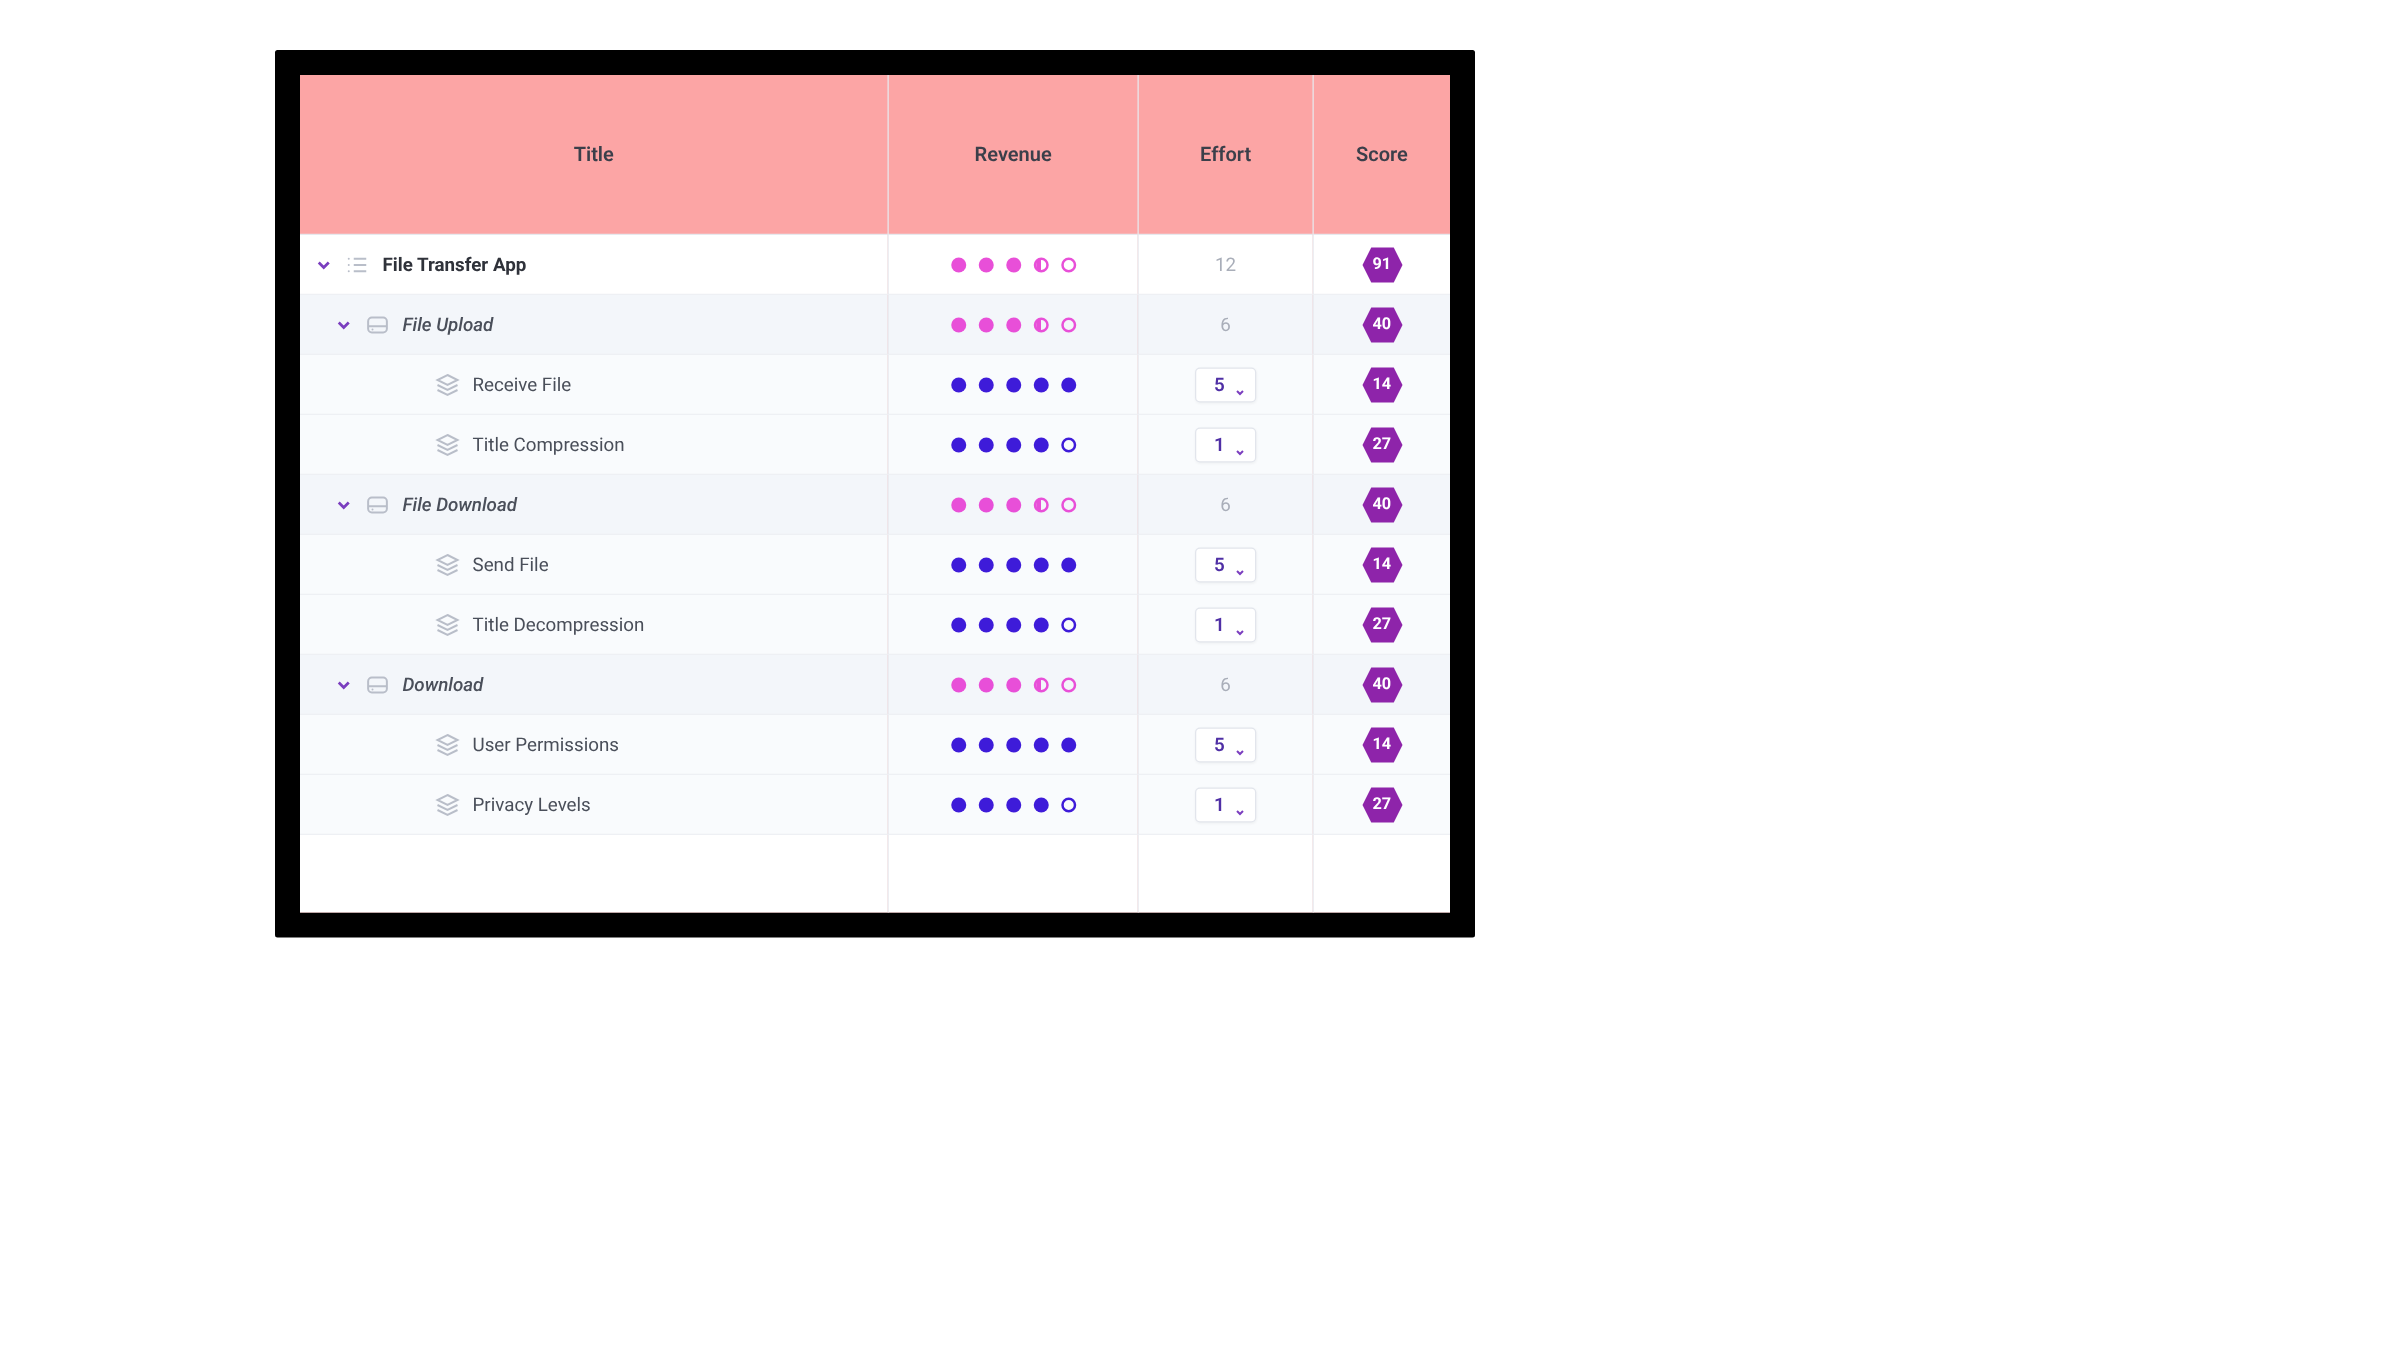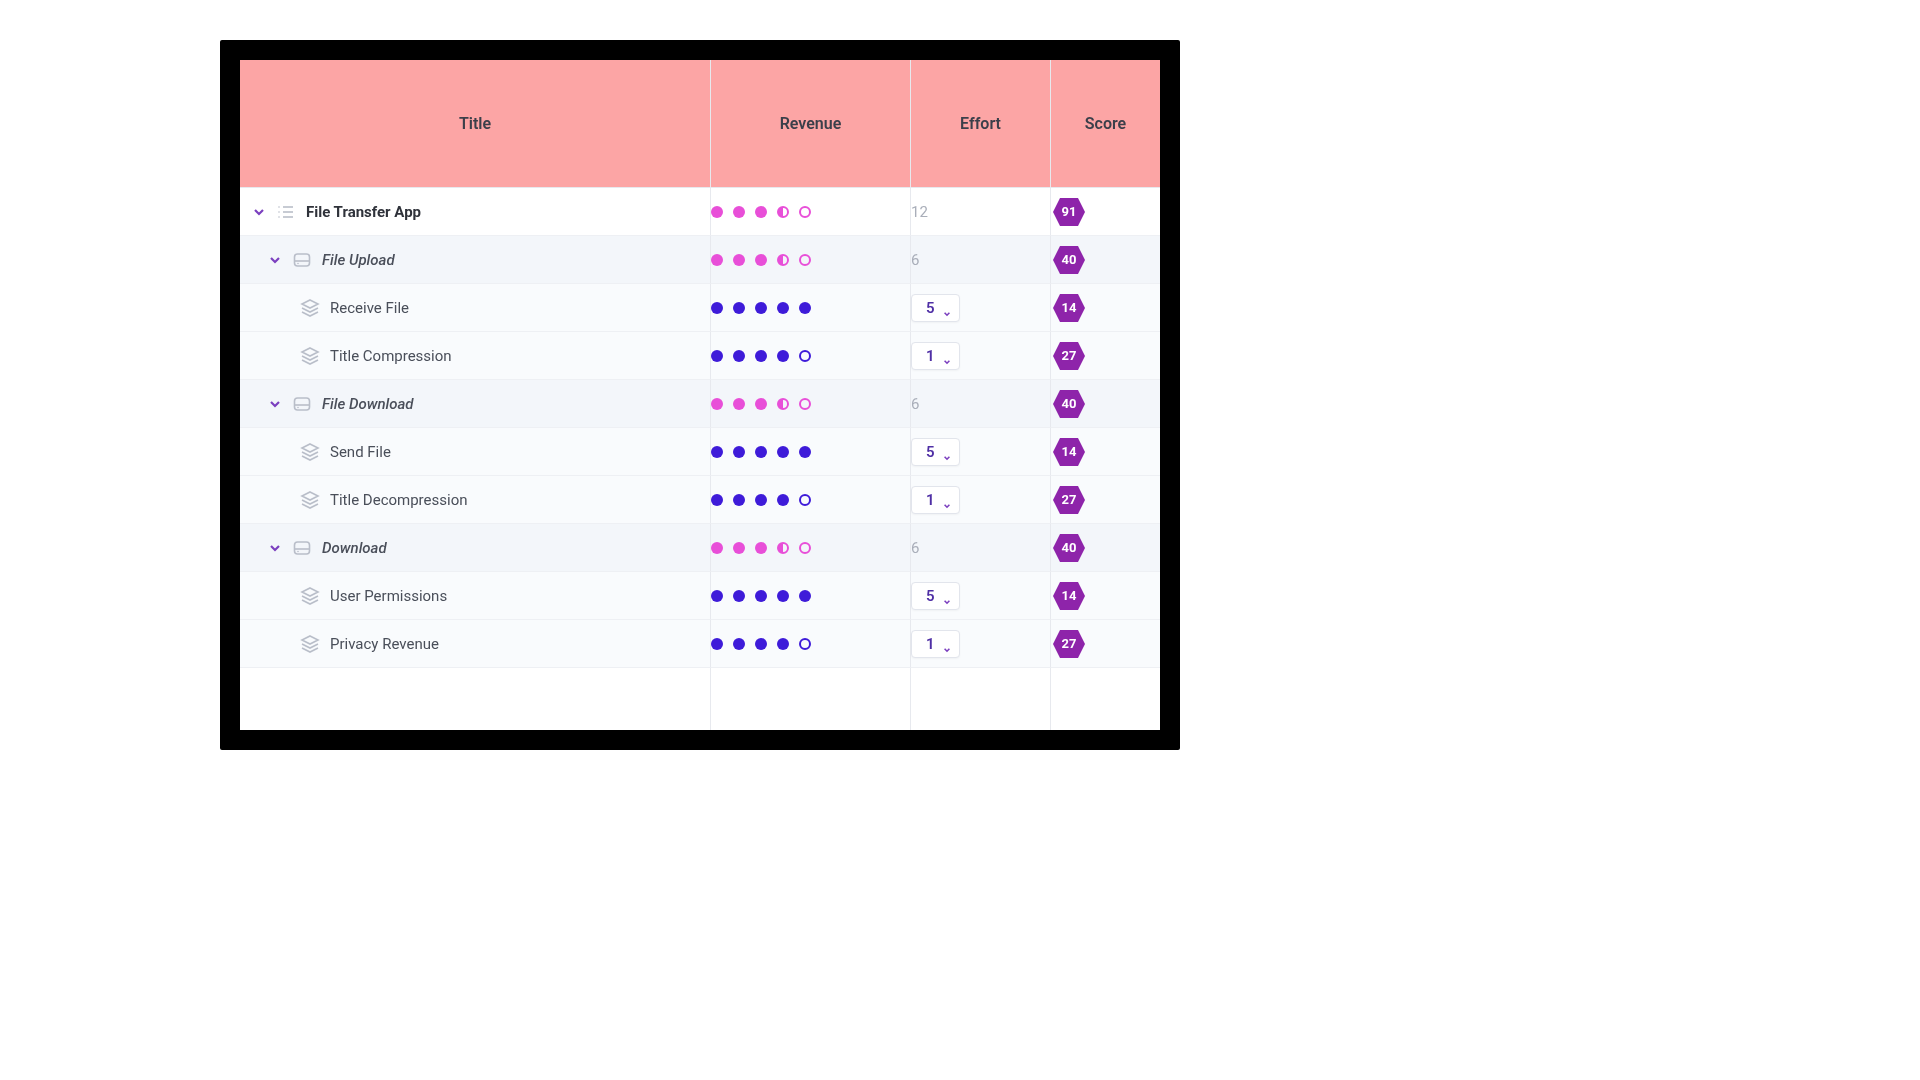--- a/index.html
+++ b/index.html
@@ -51,29 +51,29 @@
   .row { display: contents; }
   .cell {
     height: 48px;
     display: flex;
     align-items: center;
     border-bottom: 1px solid #eef0f4;
     font-size: 15px;
     color: #4a4f5a;
   }
   .cell.col-border { border-left: 1px solid #e7e9ee; }
-  .cell.center { justify-content: flex-start; }
+  .cell.center { justify-content: center; }
   .row-l0 .cell { background: #ffffff; }
   .row-l1 .cell { background: #f3f6fa; }
   .row-l2 .cell { background: #f9fbfd; }
 
   .title-cell { padding-left: 12px; gap: 10px; }
   .row-l0 .title-cell { padding-left: 12px; font-weight: 700; color: #2f323a; }
   .row-l1 .title-cell { padding-left: 28px; font-weight: 500; font-style: italic; }
-  .row-l2 .title-cell { padding-left: 60px; font-weight: 400; }
+  .row-l2 .title-cell { padding-left: 108px; font-weight: 400; }
 
   .chevron {
     width: 14px; height: 14px;
     display: inline-flex; align-items: center; justify-content: center;
     cursor: pointer;
   }
   .chevron svg { width: 12px; height: 12px; stroke: #7b3fbf; stroke-width: 2.2; fill: none; }
 
   .icon {
     width: 20px; height: 20px;
@@ -447,21 +447,21 @@
             </div>
           </div></div>
         <div class="row row-l2"><div class="cell title-cell">
             <span class="icon ">
               <svg viewBox="0 0 20 20">
                 <polygon points="10,2 18,6 10,10 2,6"></polygon>
                 <polyline points="2,10 10,14 18,10"></polyline>
                 <polyline points="2,14 10,18 18,14"></polyline>
               </svg>
             </span>
-            <span>Privacy Revenue</span>
+            <span>Privacy Levels</span>
           </div><div class="cell center col-border">
             <div class="dots blue">
               <span class="dot"></span>
               <span class="dot"></span>
               <span class="dot"></span>
               <span class="dot"></span>
               <span class="dot empty"></span>
             </div>
           </div><div class="cell center col-border">
             <div class="effort-select">

